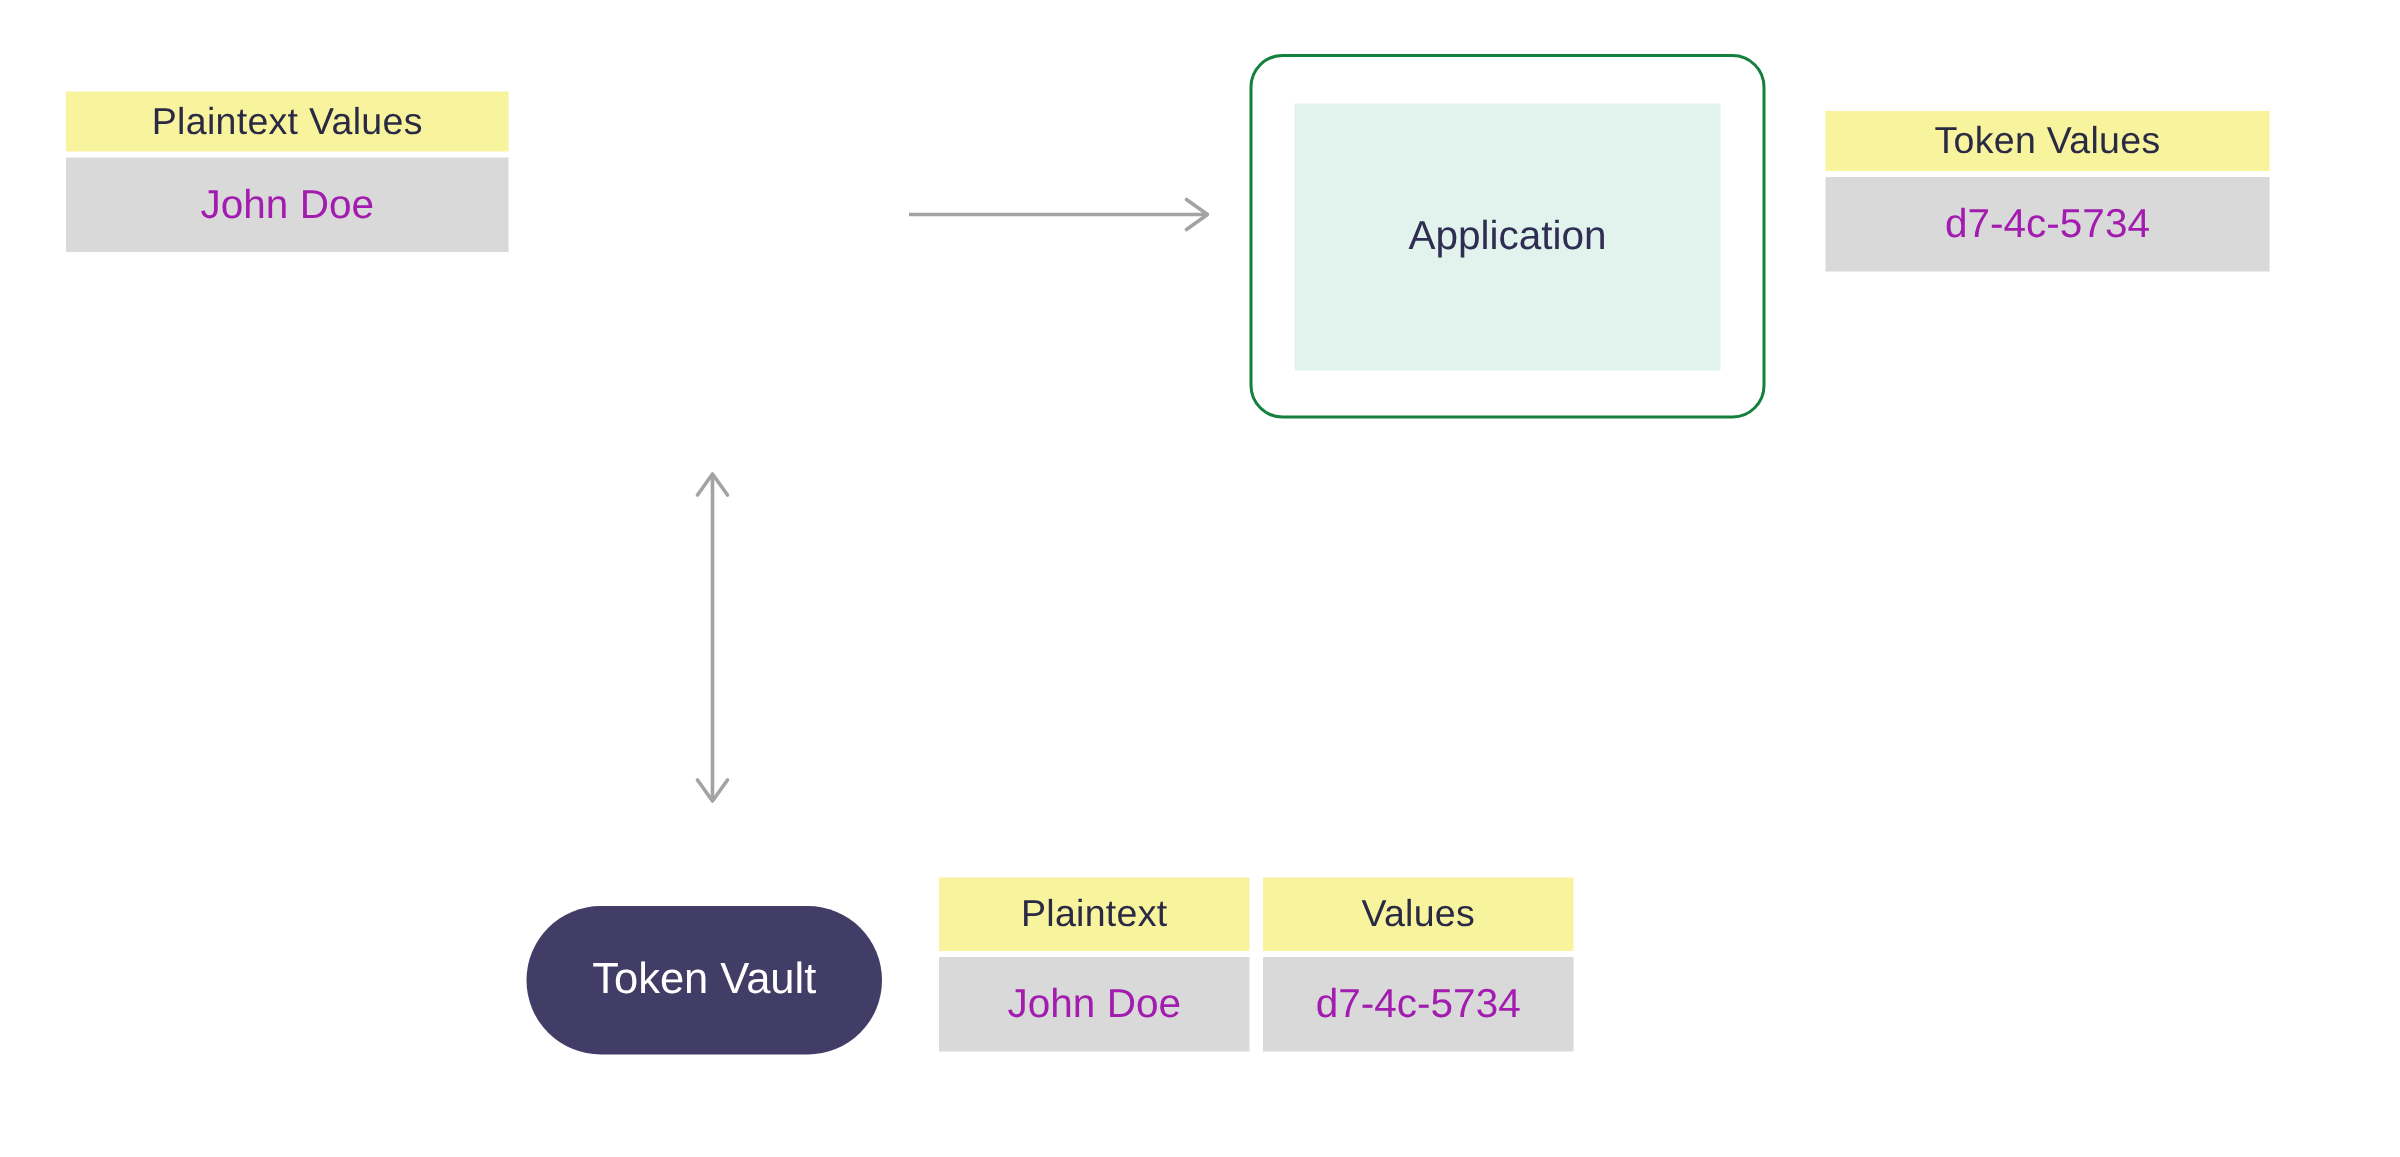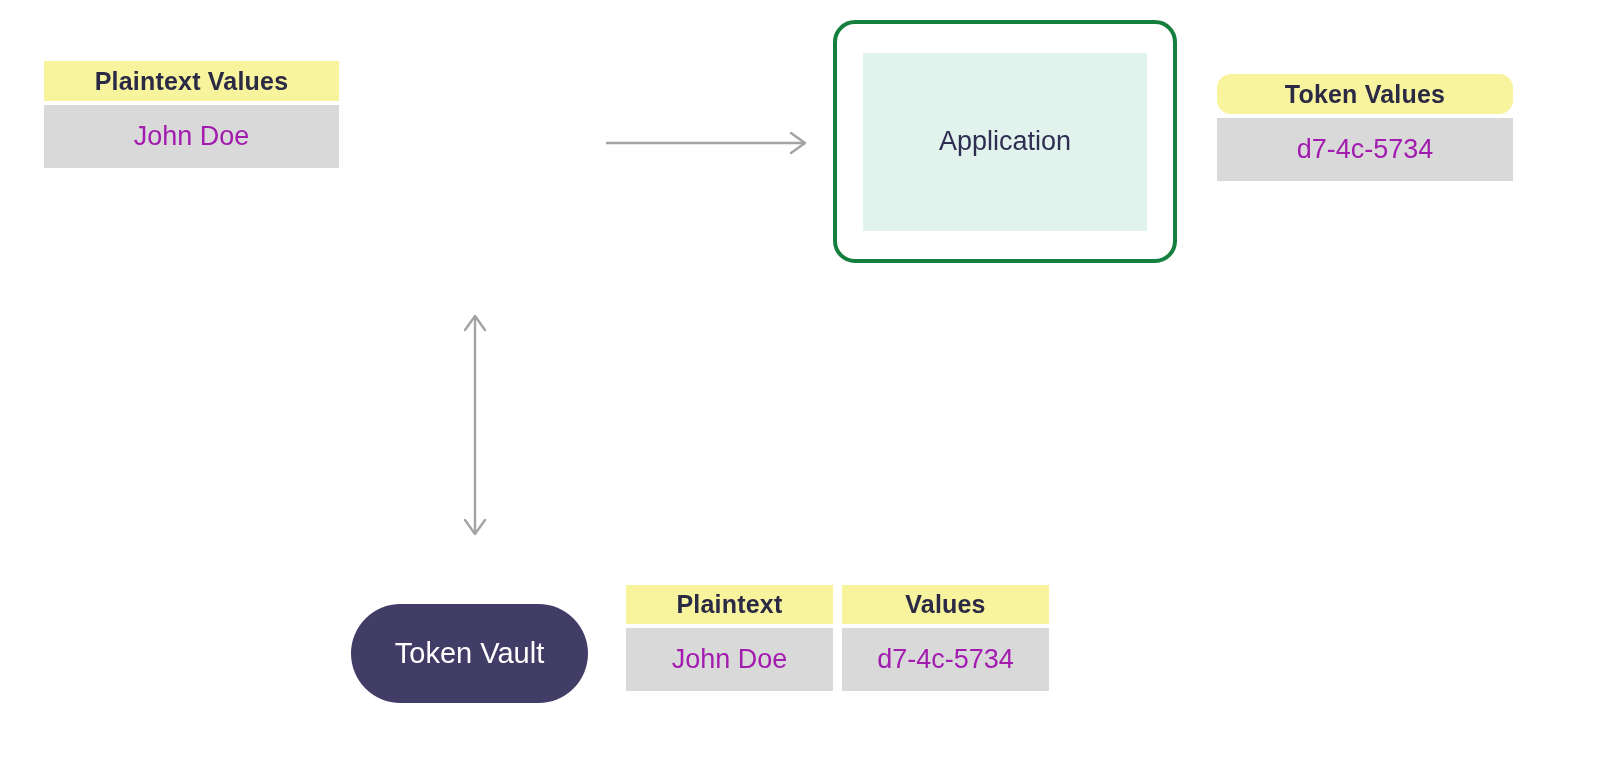--- a/index.html
+++ b/index.html
@@ -31,21 +31,20 @@
     background: #f8f39d;
     color: #2b2a45;
     text-align: center;
     font-size: 25px;
     line-height: 1;
     letter-spacing: 0.2px;
     display: flex;
     align-items: center;
     justify-content: center;
     box-sizing: border-box;
-    font-weight: bold;
   }
   .kv-cell {
     background: #d9d9d9;
     color: #a21caf;
     text-align: center;
     font-size: 27px;
     line-height: 1;
     display: flex;
     align-items: center;
     justify-content: center;
@@ -60,21 +59,21 @@
   }
   #plaintext-values-block .kv-head { height: 40px; }
   #plaintext-values-block .kv-cell { height: 63px; margin-top: 4px; }
 
   
   #token-values-block {
     left: 1217px;
     top: 74px;
     width: 296px;
   }
-  #token-values-block .kv-head { height: 40px; border-radius: 14px; }
+  #token-values-block .kv-head { height: 40px; }
   #token-values-block .kv-cell { height: 63px; margin-top: 4px; }
 
   
   #end-user-node {
     position: absolute;
     left: 382px;
     top: 32px;
     width: 188px;
     text-align: center;
   }
@@ -122,24 +121,24 @@
     margin-top: 22px;
     font-size: 27px;
     color: #2f2d52;
     line-height: 1;
   }
 
   
   #application-storage-node {
     position: absolute;
     left: 833px;
-    top: 20px;
+    top: 36px;
     width: 344px;
     height: 243px;
-    border: 4px solid #15803d;
+    border: 2px solid #15803d;
     border-radius: 22px;
     box-sizing: border-box;
     background: #ffffff;
     display: flex;
     align-items: center;
     justify-content: center;
   }
   #application-storage-inner {
     width: 284px;
     height: 178px;
@@ -172,21 +171,21 @@
 
   
   #vault-table {
     position: absolute;
     left: 626px;
     top: 585px;
     display: flex;
     gap: 9px;
   }
   #vault-table .col { display: flex; flex-direction: column; }
-  #vault-table .kv-head { width: 207px; height: 39px; font-size: 25px; }
+  #vault-table .kv-head { width: 207px; height: 49px; font-size: 25px; }
   #vault-table .kv-cell { width: 207px; height: 63px; margin-top: 4px; font-size: 27px; }
 
   
   .arrow-svg { position: absolute; overflow: visible; }
   #arrow-user-to-storage { left: 606px; top: 128px; }
   #arrow-user-vault { left: 455px; top: 312px; }
 </style>
 </head>
 <body>
 

